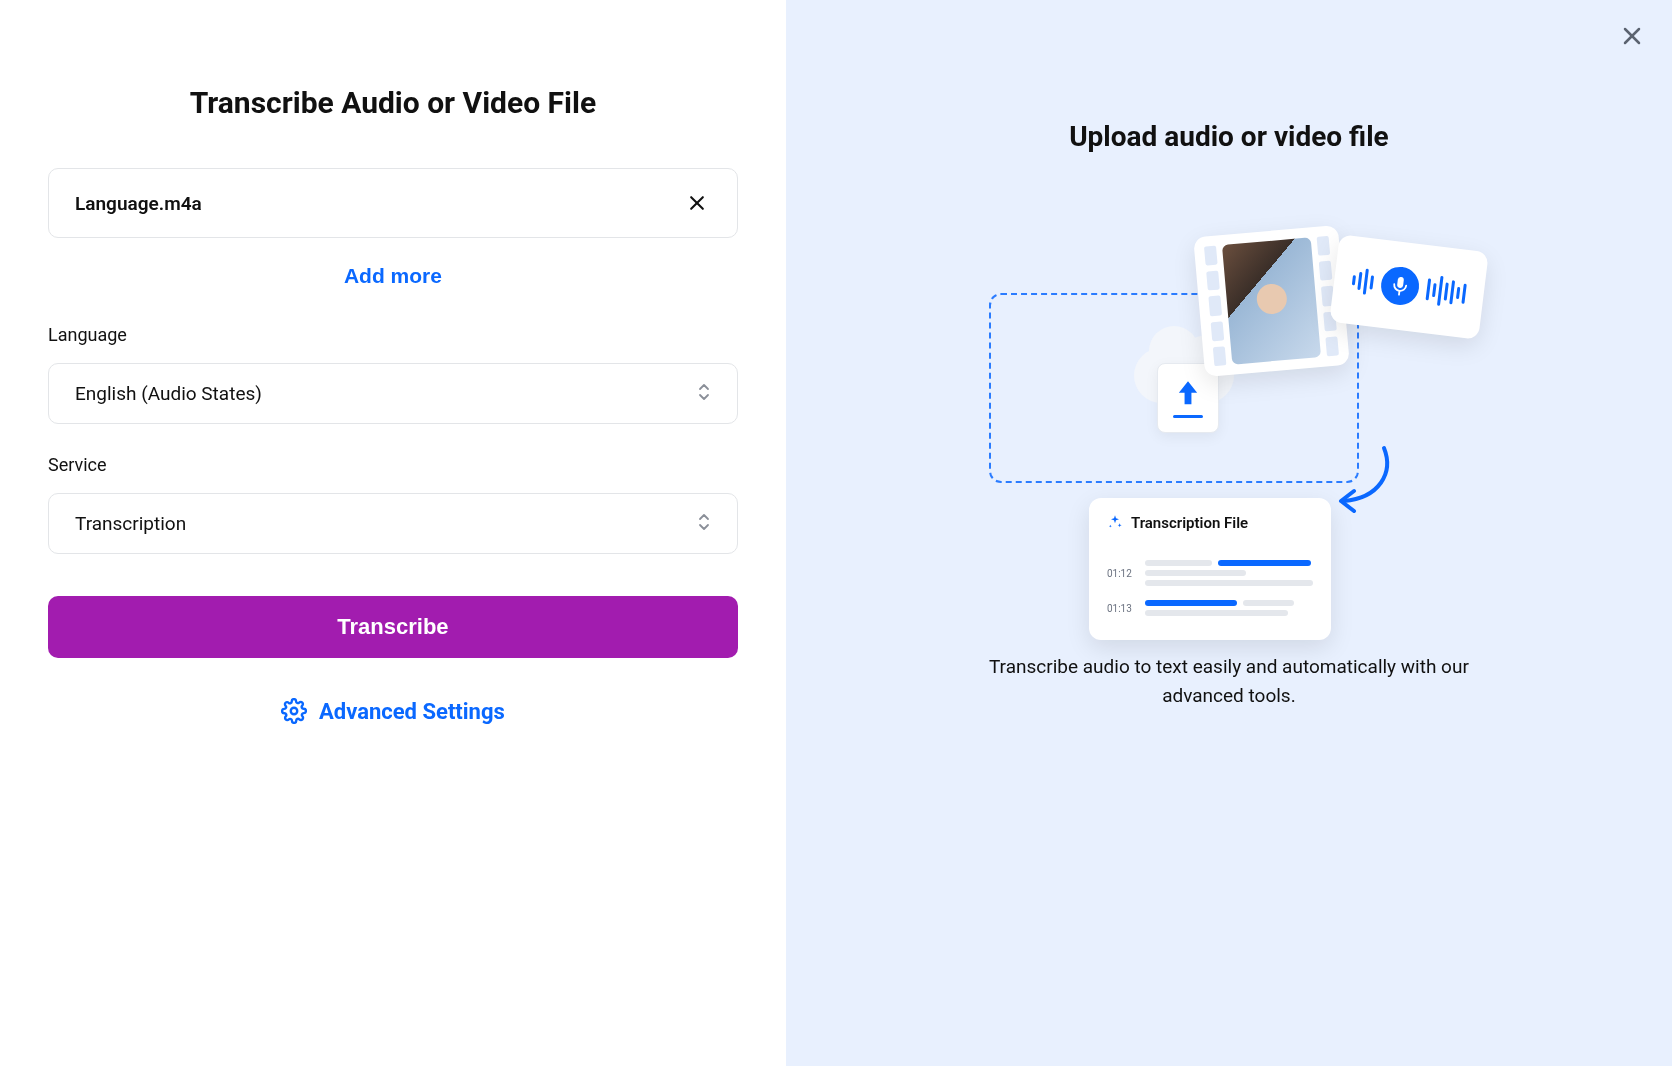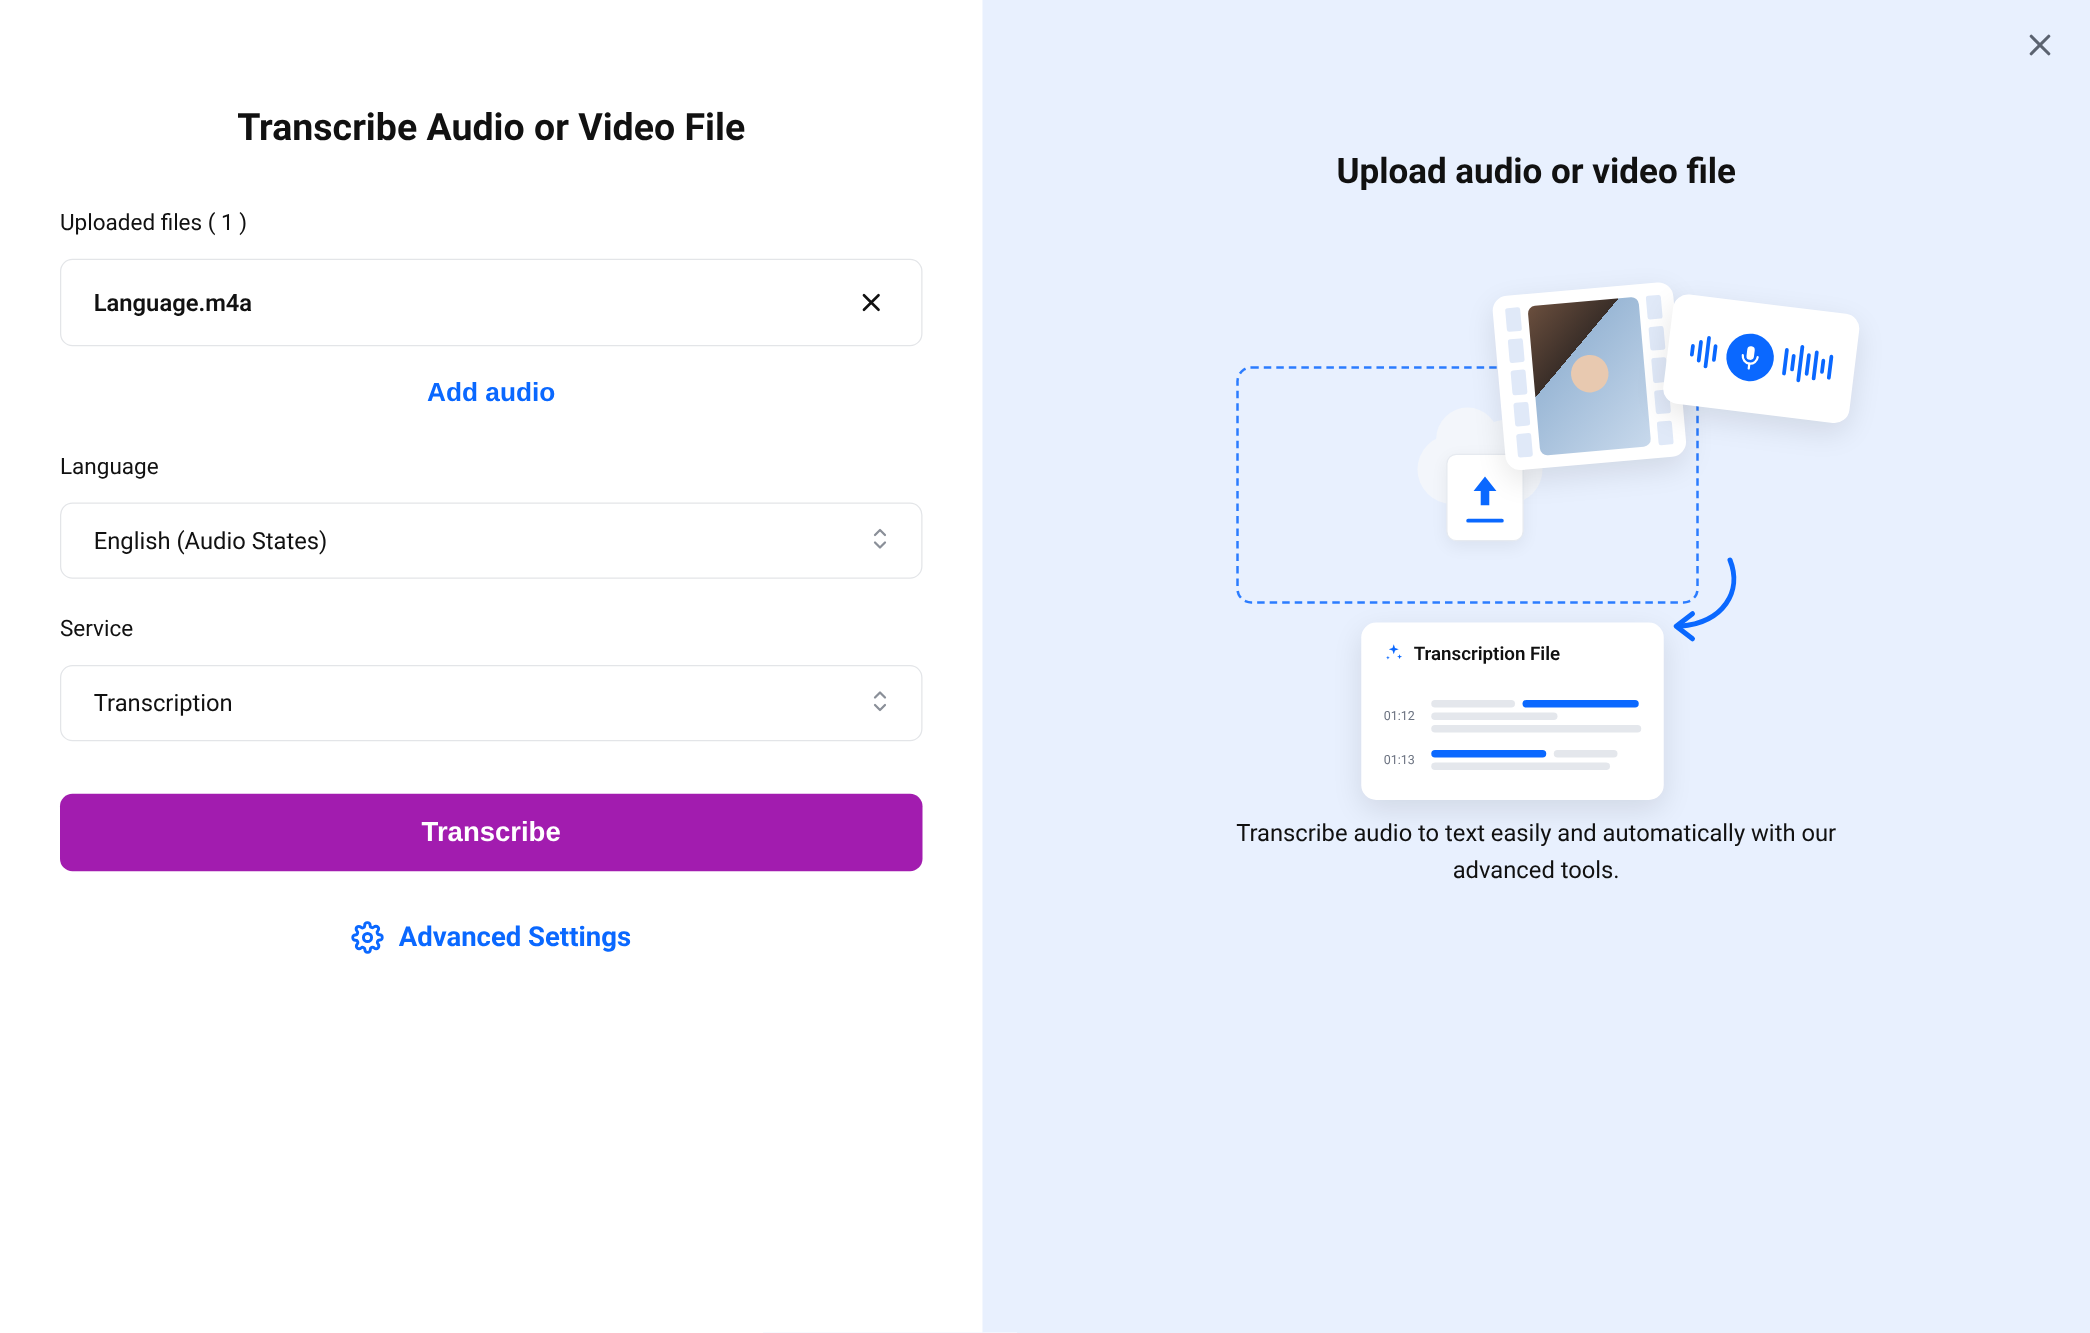--- a/index.html
+++ b/index.html
@@ -280,36 +280,32 @@
 </style>
 </head>
 <body>
 
 <div class="app">
 
   <div class="left">
     <div class="left-inner">
       <h1 class="page-title">Transcribe Audio or Video File</h1>
 
-      <div class="field-label">
-        <span>Uploaded files</span>
-        ( <span>1</span> )
-      </div>
 
       <div class="file-row">
         <span class="file-name">Language.m4a</span>
         <button class="icon-btn">
           <svg width="20" height="20" viewBox="0 0 24 24" fill="none" stroke="#111" stroke-width="2.5" stroke-linecap="round">
               <line x1="5" y1="5" x2="19" y2="19"></line>
               <line x1="19" y1="5" x2="5" y2="19"></line>
             </svg>
         </button>
       </div>
 
-      <button class="add-more">Add audio</button>
+      <button class="add-more">Add more</button>
 
       <div class="field-label">Language</div>
       <div class="select-box">
         <span class="select-value">English (Audio States)</span>
         <span class="sort-icon">
           <svg width="14" height="20" viewBox="0 0 14 20" fill="none" stroke="#8a8f98" stroke-width="1.8" stroke-linecap="round" stroke-linejoin="round">
               <polyline points="3,7 7,3 11,7"></polyline>
               <polyline points="3,13 7,17 11,13"></polyline>
             </svg>
         </span>

